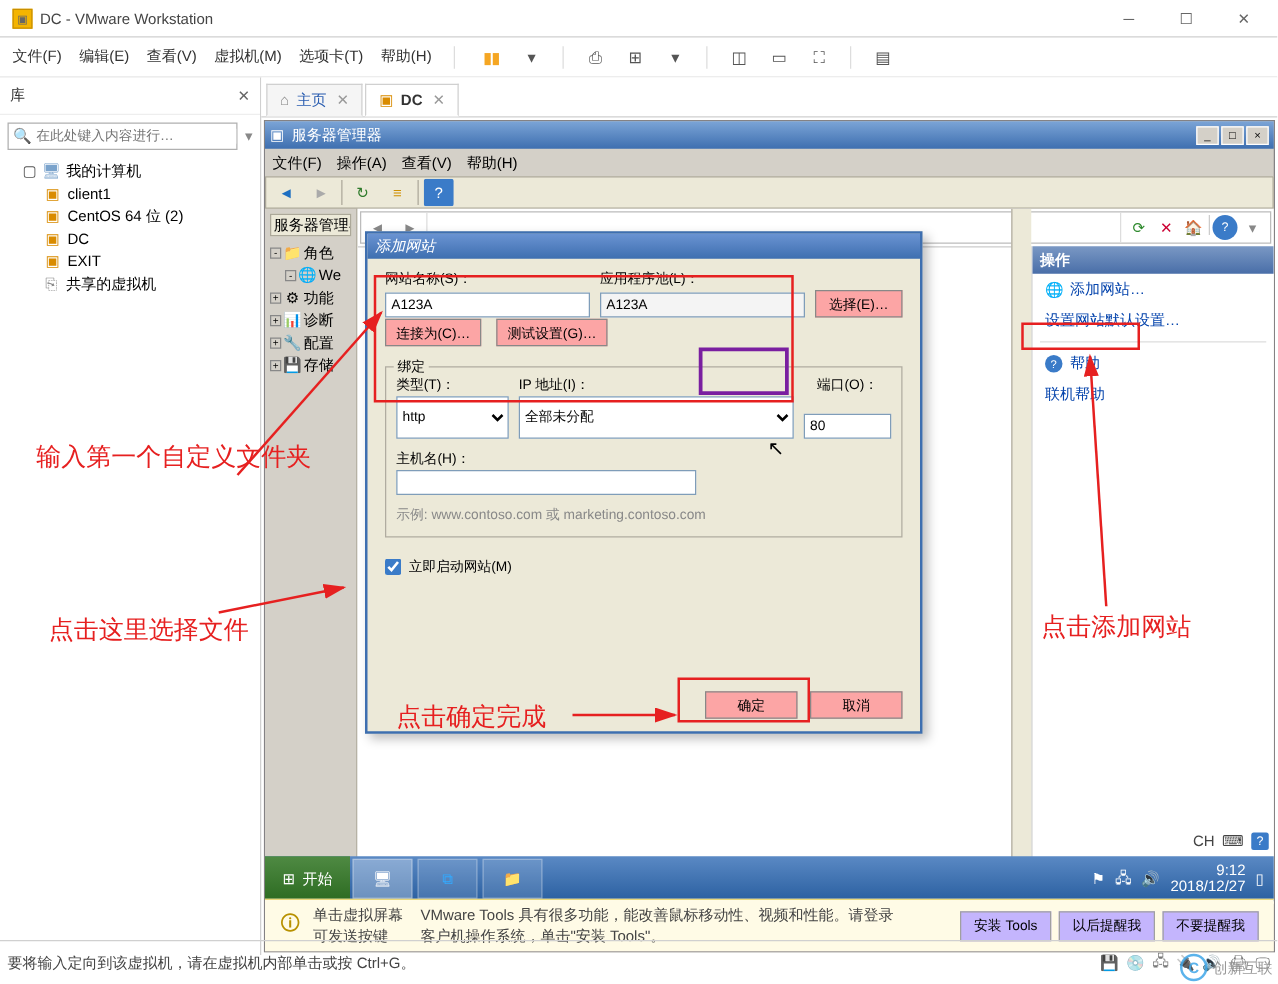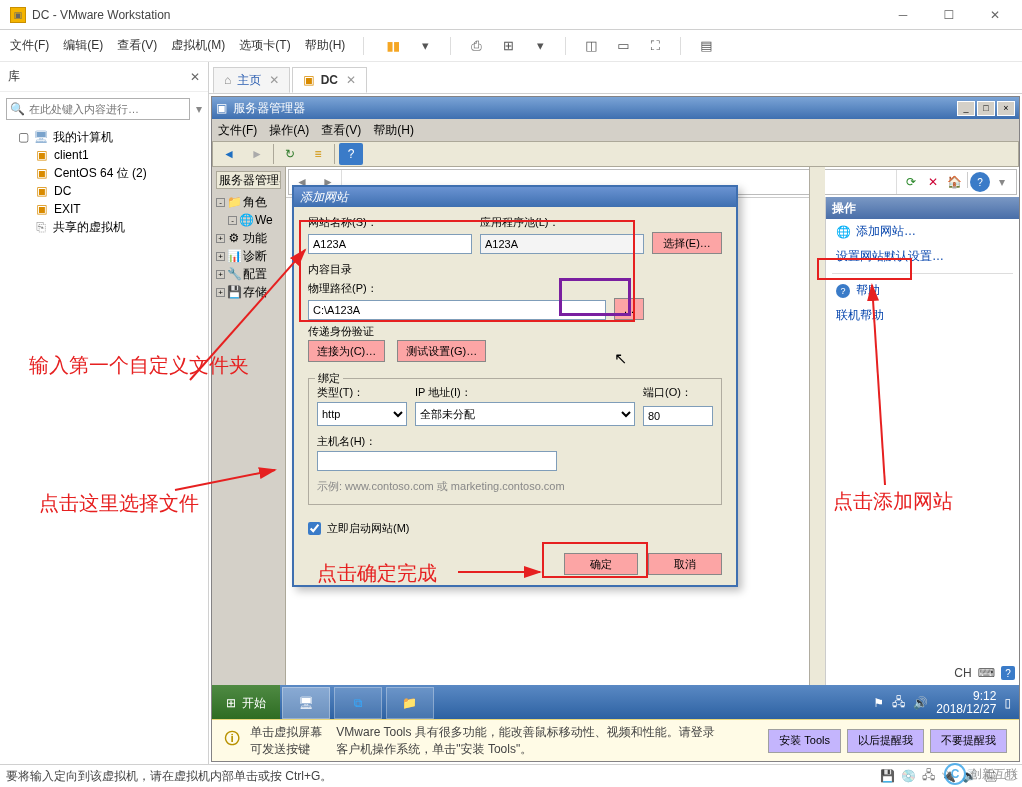--- a/index.html
+++ b/index.html
@@ -82,21 +82,21 @@
 .tabstrip { height:24px; border-top:1px solid #ccc; display:flex; align-items:center; padding:0 4px; }
 .tabstrip .tbt { display:flex; align-items:center; padding:2px 8px; border:1px solid #b8b8b8; background:#f0f0f0; gap:4px; font-size:11px; }
 
 
 .dlg { position:absolute; left:292px; top:185px; width:446px; height:402px; border:2px solid #3e6fb0; background:#ece9d8; box-shadow:4px 4px 8px rgba(0,0,0,0.25); }
 .dlg .dtitle { height:20px; background:linear-gradient(#6a93d2,#3e6fb0); color:#fff; display:flex; align-items:center; padding:0 6px;font-style:italic; }
 .dlg .dbody { padding:8px 14px; height:calc(100% - 20px); position:relative; font-size:11px; color:#000; }
 .dlg .drow { display:flex; align-items:flex-end; gap:8px; }
 .dlg label { color:#000; font-size:11px; }
 .dlg input[type=text] { border:1px solid #7f9db9; height:20px; padding:0 4px; font-size:11px; background:#fff; color:#000; }
-.dlg select { border:1px solid #7f9db9; height:24px; font-size:11px; background:#fff; }
+.dlg select { border:1px solid #7f9db9; height:34px; font-size:11px; background:#fff; }
 .dlg .dbtn { height:22px; border:1px solid #888; background:#fca5a5; padding:0 8px; font-size:11px; }
 .dlg .grp { border:1px solid #b0aca0; margin-top:4px; padding:6px 8px 10px 8px; position:relative; }
 .dlg .grp .gt { position:absolute; top:-8px; left:6px; background:#ece9d8; padding:0 3px; font-size:11px; }
 .dlg .cbx { display:flex; align-items:center; gap:6px; margin-top:16px; }
 .dlg .cbx input { width:13px; height:13px; accent-color:#3a7bc8; }
 .dlg .dfoot { position:absolute; bottom:10px; right:14px; display:flex; gap:10px; }
 .dlg .spellerr { color:#888; font-size:11px; }
 
 
 .wintb { position:absolute; left:0; right:0; bottom:40px; height:36px; background:linear-gradient(#5a89c4,#2a5fa0); display:flex; align-items:center; padding:0 0; }
@@ -107,21 +107,21 @@
 
 
 .vmbbar { position:absolute; left:0; right:0; bottom:0; height:42px; background:#fffbe6; border-top:1px solid #e9d77a; display:flex; align-items:center; padding:0 12px; gap:10px; }
 .vmbbar .hint { display:flex; gap:14px; align-items:center; font-size:11px; color:#444; }
 .vmbbar .mbtn { height:24px; border:1px solid #a0a0a0; background:#c4b5fd; padding:0 10px; font-size:11px; }
 
 
 .langrow { position:absolute; bottom:48px; right:4px; height:20px; display:flex; align-items:center; gap:6px; color:#444; font-size:11px; }
 
 
-.statusbar { position:absolute; bottom:0; left:0; right:0; height:23px; border-top:1px solid #d0d0d0; display:flex; align-items:center; padding:0 6px; color:#444; font-size:11px; }
+.statusbar { position:absolute; bottom:0; left:0; right:0; height:35px; border-top:1px solid #d0d0d0; display:flex; align-items:center; padding:0 6px; color:#444; font-size:11px; }
 .statusbar .statusicons { margin-left:auto; display:flex; gap:6px; color:#777; align-items:center; }
 
 
 .anno-rect { position:absolute; border:2px solid #e62020; pointer-events:none; }
 .anno-rect-purple { position:absolute; border:3px solid #7a1fa0; pointer-events:none; }
 .anno-text { position:absolute; color:#e62020; font-size:20px; pointer-events:none; white-space:nowrap; }
 .arrow { position:absolute; pointer-events:none; }
 
 
 .watermark { position:absolute; right:4px; bottom:2px; display:flex; align-items:center; gap:4px; color:#888; font-size:11px; opacity:0.85; }
@@ -413,42 +413,32 @@
       <div style="flex:1;"><label>网站名称(S)：</label></div>
       <div style="flex:1;"><label>应用程序池(L)：</label></div>
       <div style="width:70px;"></div>
     </div>
     <div class="drow" style="margin-top:2px;">
       <input type="text" style="flex: 1 1 0%;" value="A123A">
       <input type="text" style="flex: 1 1 0%; background: rgb(244, 244, 244);" readonly="" value="A123A">
       <button class="dbtn" style="width:70px;">选择(E)…</button>
     </div>
 
-    <div style="margin-top:8px;">
-      <label>内容目录</label>
-      <div style="margin-top:4px;"><label>物理路径(P)：</label></div>
-      <div class="drow" style="margin-top:2px;">
-        <input type="text" style="flex: 1 1 0%;" value="C:\A123A">
-        <button class="dbtn" style="width:30px;">…</button>
-        <div style="width:70px;"></div>
-      </div>
-      <div style="margin-top:4px;"><label>传递身份验证</label></div>
-    </div>
 
     <div class="drow" style="margin-top:1px;gap:12px;">
       <button class="dbtn">连接为(C)…</button>
       <button class="dbtn">测试设置(G)…</button>
     </div>
 
     <div class="grp" style="margin-top:16px;">
       <span class="gt">绑定</span>
       <div class="drow">
         <div style="width:90px;"><label>类型(T)：</label></div>
         <div style="flex:1;"><label>IP 地址(I)：</label></div>
-        <div style="width:70px;"><label>端口(O)：</label></div>
+        <div style="width:70px;text-align:center;"><label>端口(O)：</label></div>
       </div>
       <div class="drow" style="margin-top:2px;">
         <select style="width:90px;"><option>http</option></select>
         <select style="flex:1;"><option>全部未分配</option></select>
         <input type="text" style="width: 70px;" value="80">
       </div>
       <div style="margin-top:8px;"><label>主机名(H)：</label></div>
       <input type="text" style="width: 240px; margin-top: 2px;">
       <div class="spellerr" style="margin-top:8px;">示例: www.contoso.com 或 marketing.contoso.com</div>
     </div>

